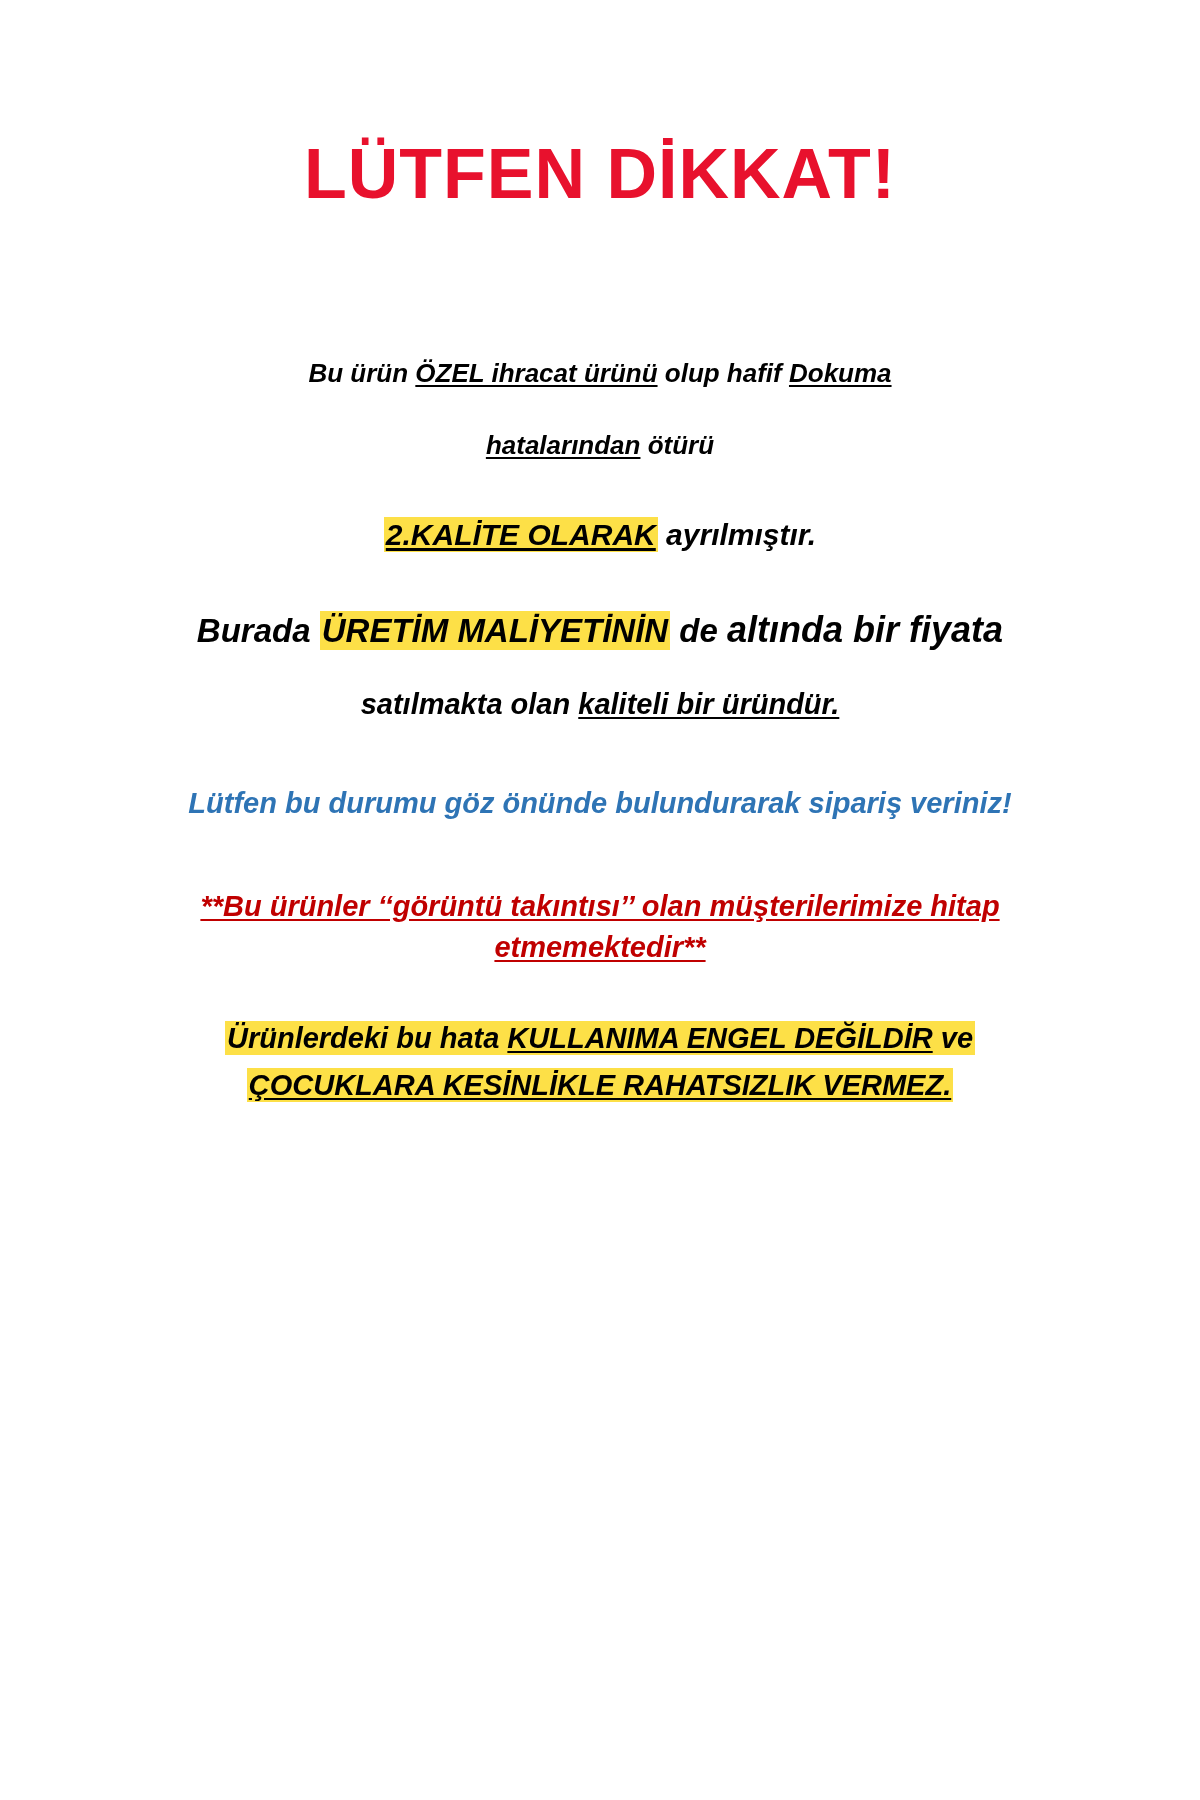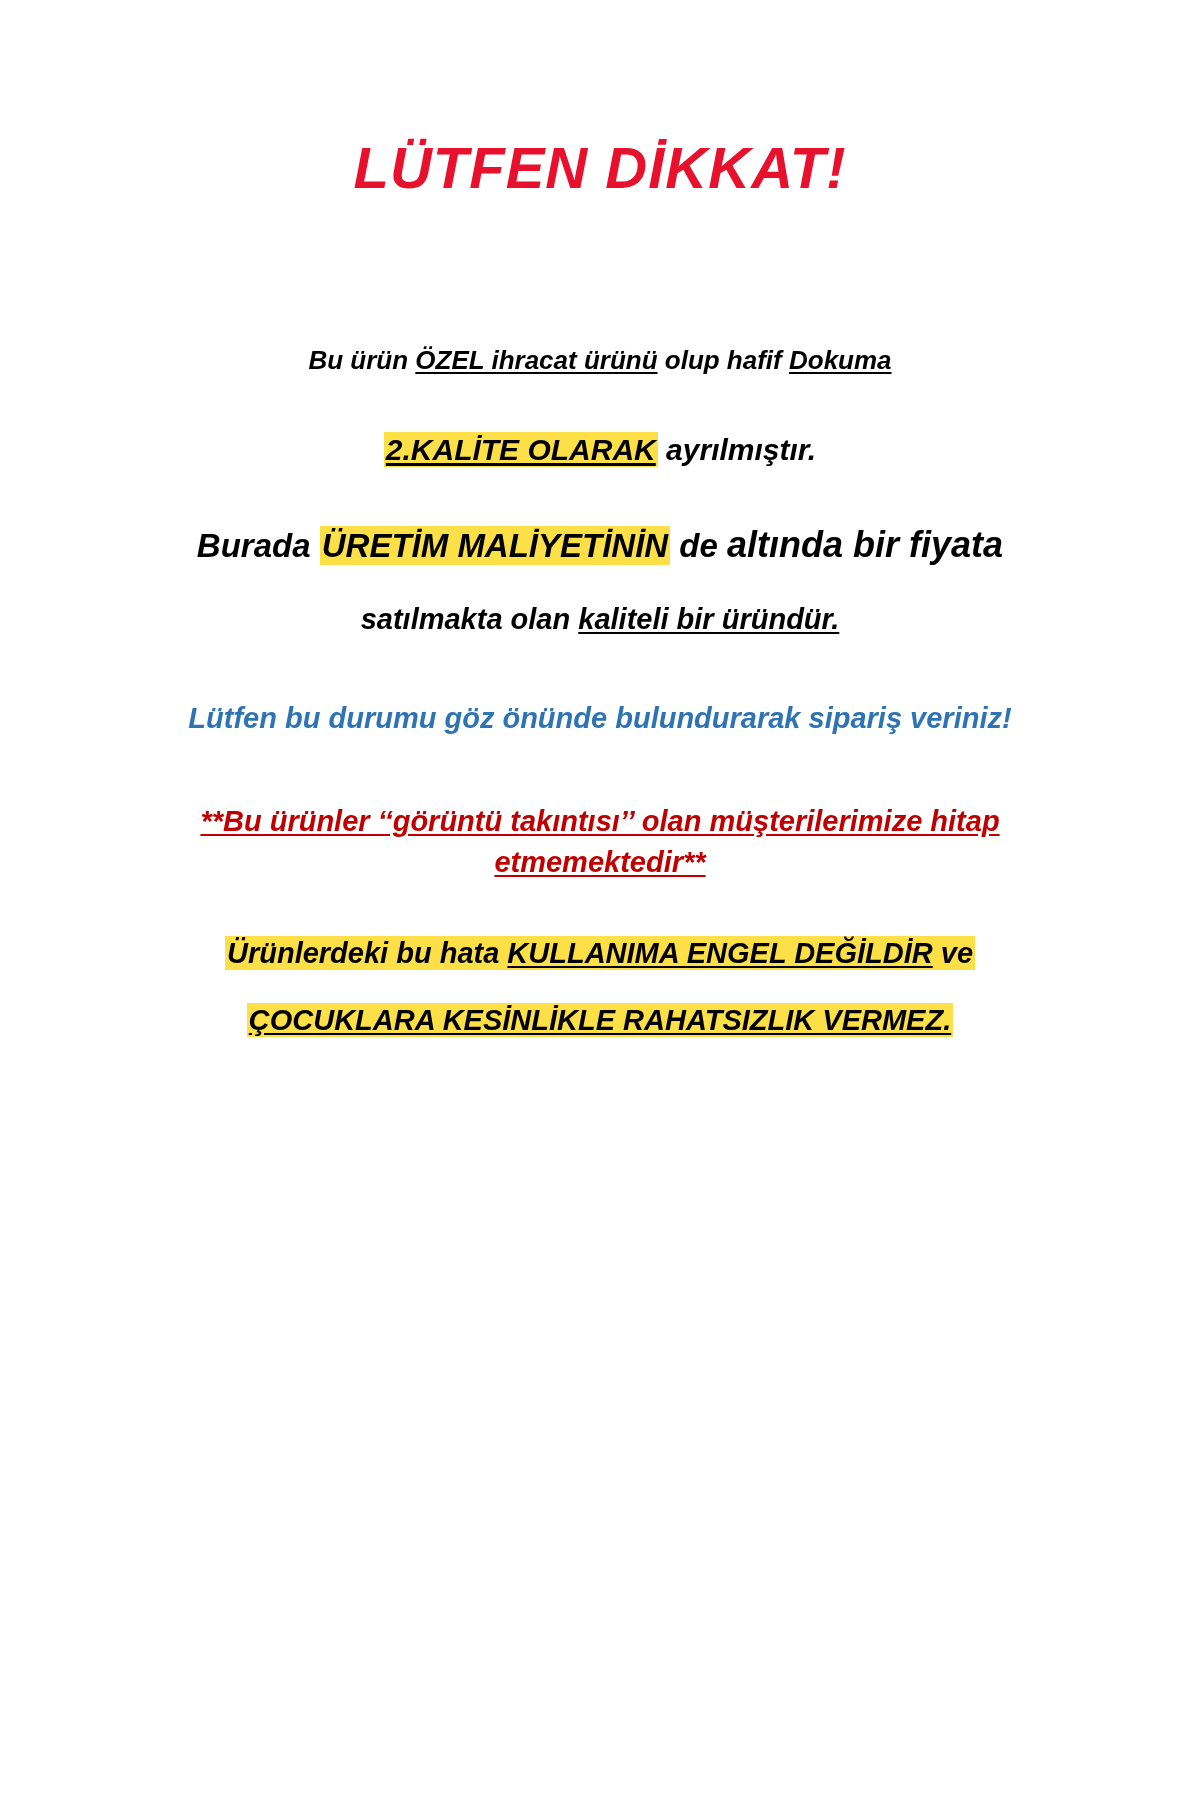--- a/index.html
+++ b/index.html
@@ -24,22 +24,21 @@
   }
 
   
   .title {
     margin: 0;
     padding-top: 138px;
     text-align: center;
     color: #e8112d;
     font-family: "Liberation Sans", sans-serif;
     font-weight: bold;
-    font-style: italic;
-    font-size: 58px;
+    font-size: 70px;
     letter-spacing: 1px;
     line-height: 1.05;
     white-space: nowrap;
   }
 
   
   .body-block {
     text-align: center;
     font-family: "Liberation Sans", sans-serif;
     font-weight: bold;
@@ -90,41 +89,42 @@
   .p5 .u {
   }
 
   .p6 {
     margin-top: 56px;
     font-size: 29px;
     line-height: 1.0;
   }
   .p6 .line2 {
     display: block;
-    margin-top: 38px;
+    margin-top: 18px;
   }
 
   .hl {
     background-color: #fde047;
     padding: 1px 2px;
   }
   u, .u {
     text-decoration: underline;
     text-underline-offset: 3px;
   }
 </style>
 </head>
 <body>
 
 <div class="page">
 
   <h1 class="title">LÜTFEN DİKKAT!</h1>
 
   <div class="body-block p1">
     <span>Bu ürün </span><u>ÖZEL ihracat ürünü</u><span> olup hafif </span><u>Dokuma</u>
+    <span class="line2"><u>hatalarından</u><span> ötürü</span></span>
   </div>
 
   <div class="body-block p2">
     <span class="hl"><u>2.KALİTE OLARAK</u></span><span> ayrılmıştır.</span>
   </div>
 
   <div class="body-block p3">
     <span>Burada </span><span class="hl">ÜRETİM MALİYETİNİN</span><span> de </span><span class="small">altında bir fiyata</span>
     <span class="line2"><span>satılmakta olan </span><u>kaliteli bir üründür.</u></span>
   </div>

